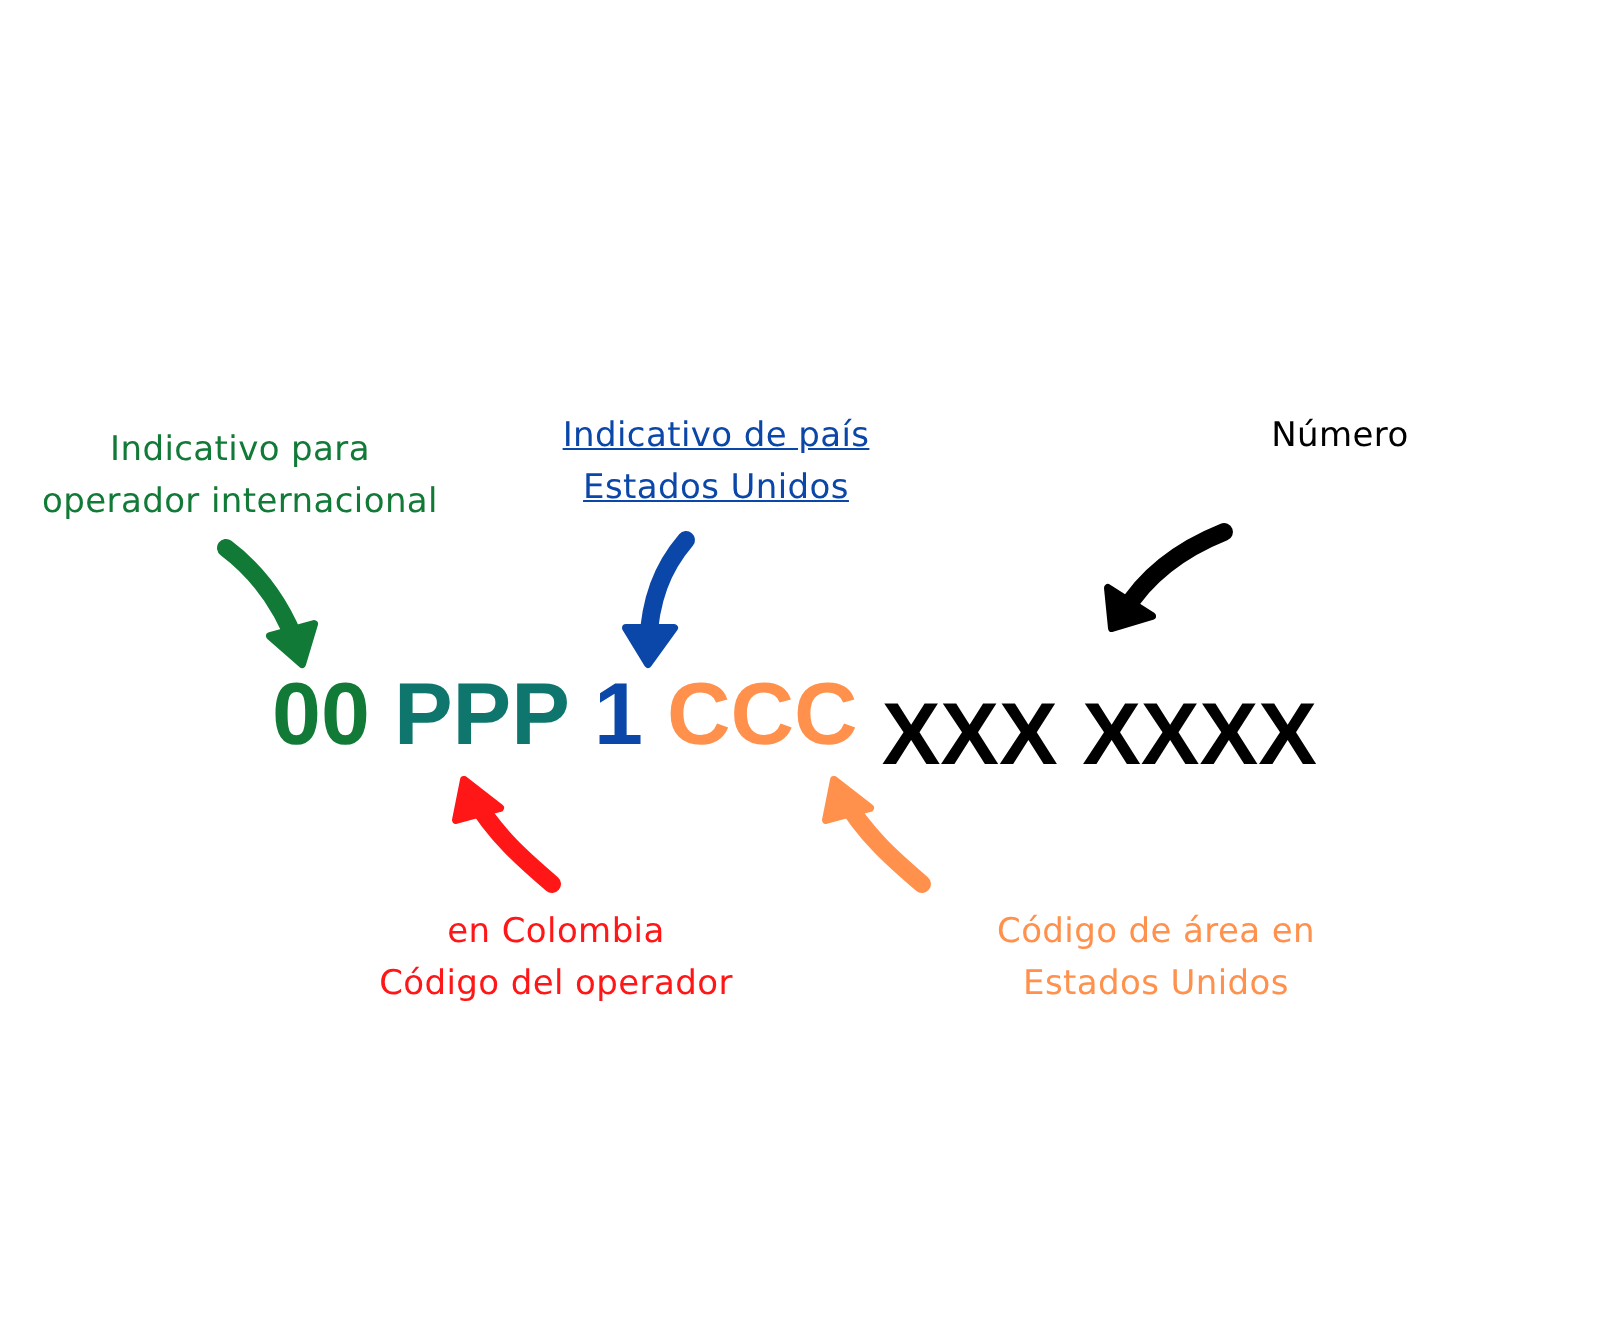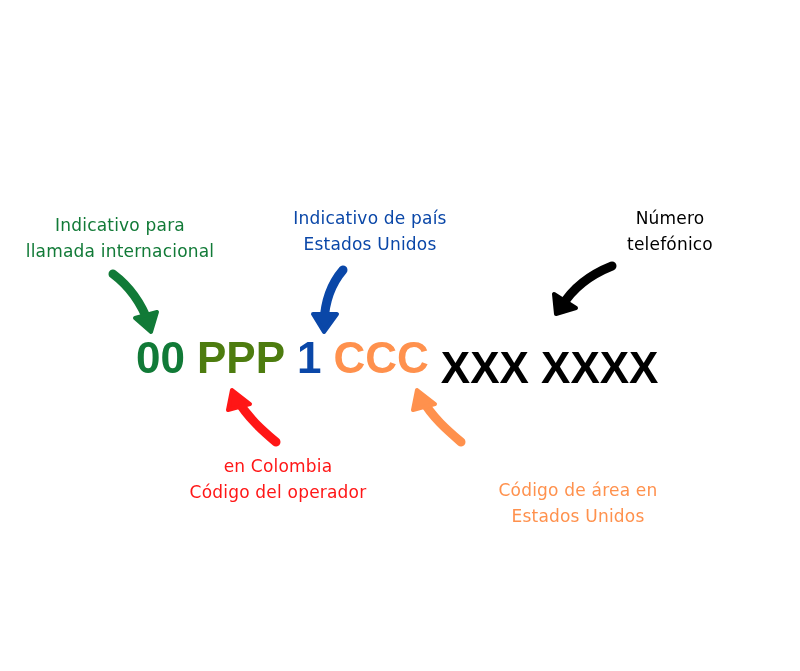--- a/index.html
+++ b/index.html
@@ -19,24 +19,24 @@
       position: absolute;
       text-align: center;
       font-family: "DejaVu Sans", sans-serif;
       font-size: 17px;
       line-height: 26px;
       letter-spacing: 0.2px;
       white-space: nowrap;
     }
     .label span { display: block; }
     .label-intl { left: 14px; top: 212px; width: 212px; }
-    .label-country { left: 270px; top: 205px; width: 200px; }
+    .label-country { left: 258px; top: 205px; width: 200px; text-decoration: underline; }
     .label-number { left: 610px; top: 205px; width: 120px; }
     .label-operator { left: 168px; top: 453px; width: 220px; }
-    .label-area { left: 478px; top: 453px; width: 200px; margin-top: 24px; }
+    .label-area { left: 478px; top: 453px; width: 200px; }
 
     .number-line {
       position: absolute;
       left: 136px;
       top: 332px;
       height: 52px;
       display: flex;
       align-items: center;
       font-family: "Liberation Sans", sans-serif;
       font-weight: bold;
@@ -52,51 +52,50 @@
       overflow: visible;
     }
   </style>
 </head>
 <body>
 
 <div class="canvas">
 
   <div class="label label-intl" style="color:#117a37;">
     <span>Indicativo para</span>
-    <span>llamada internacional</span>
+    <span>operador internacional</span>
   </div>
 
   <div class="label label-country" style="color:#0a47a8;">
     <span>Indicativo de país</span>
     <span>Estados Unidos</span>
   </div>
 
   <div class="label label-number" style="color:#000000;">
     <span>Número</span>
-    <span>telefónico</span>
   </div>
 
   <svg class="arrow" style="left:105px; top:268px;" width="60" height="70" viewBox="0 0 60 70">
     <path d="M8 6 C 24 18, 36 34, 44 56" stroke="#117a37" stroke-width="9" fill="none" stroke-linecap="round"></path>
     <path d="M30 50 L 46 64 L 52 44 Z" fill="#117a37" stroke="#117a37" stroke-width="4" stroke-linejoin="round"></path>
   </svg>
 
   <svg class="arrow" style="left:305px; top:264px;" width="45" height="72" viewBox="0 0 45 72">
     <path d="M38 6 C 26 20, 20 36, 19 58" stroke="#0a47a8" stroke-width="9" fill="none" stroke-linecap="round"></path>
     <path d="M8 50 L 19 68 L 32 50 Z" fill="#0a47a8" stroke="#0a47a8" stroke-width="4" stroke-linejoin="round"></path>
   </svg>
 
   <svg class="arrow" style="left:548px; top:258px;" width="70" height="62" viewBox="0 0 70 62">
     <path d="M64 8 C 44 16, 26 28, 14 48" stroke="#000000" stroke-width="9" fill="none" stroke-linecap="round"></path>
     <path d="M6 36 L 8 56 L 28 50 Z" fill="#000000" stroke="#000000" stroke-width="4" stroke-linejoin="round"></path>
   </svg>
 
   <div class="number-line">
     <span class="seg" style="color:#117a37;">00</span>
-    <span class="seg" style="color:#4d7c0f;text-align:center;">PPP</span>
+    <span class="seg" style="color:#0f766e;text-align:center;">PPP</span>
     <span class="seg" style="color:#0a47a8;">1</span>
     <span class="seg" style="color:#ff914d;text-align:center;">CCC</span>
     <span class="seg" style="color:#000000;margin-top:20px;">XXX XXXX</span>
   </div>
 
   <svg class="arrow" style="left:222px; top:386px;" width="62" height="62" viewBox="0 0 62 62">
     <path d="M54 56 C 40 44, 26 32, 14 12" stroke="#ff1616" stroke-width="9" fill="none" stroke-linecap="round"></path>
     <path d="M6 24 L 10 4 L 28 18 Z" fill="#ff1616" stroke="#ff1616" stroke-width="4" stroke-linejoin="round"></path>
   </svg>
 

